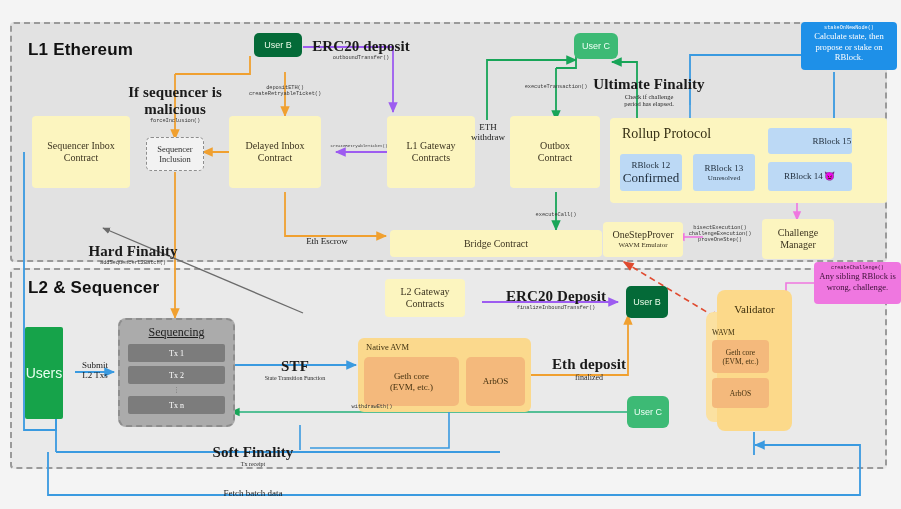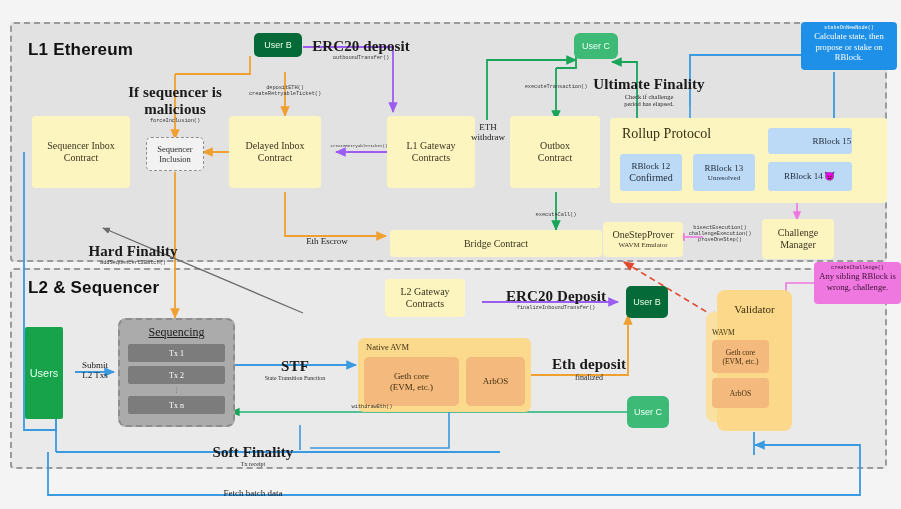--- a/index.html
+++ b/index.html
@@ -12,21 +12,21 @@
 
   .zone-title{position:absolute;font-weight:bold;font-size:17px;color:#111;letter-spacing:.2px;}
   #t-l1{left:28px;top:40px;}
   #t-l2{left:28px;top:278px;}
 
   .box{position:absolute;box-sizing:border-box;display:flex;flex-direction:column;align-items:center;justify-content:center;
        text-align:center;border-radius:4px;font-family:"Liberation Serif",serif;line-height:1.18;}
   .yellow{background:#fcf5bf;color:#3c3420;font-size:10px;}
   .green-dark{background:#046a38;color:#eafbe8;font-size:9px;font-family:"Liberation Sans",sans-serif;border-radius:5px;}
   .green-mid{background:#3dba75;color:#f0fff6;font-size:9px;font-family:"Liberation Sans",sans-serif;border-radius:6px;}
-  .green-flat{background:#16a34a;color:#e9fff1;font-size:11px;font-family:"Liberation Sans",sans-serif;border-radius:2px;}
+  .green-flat{background:#16a34a;color:#e9fff1;font-size:14px;font-family:"Liberation Sans",sans-serif;border-radius:2px;}
   .blue-blk{background:#bcd9f5;color:#23313f;font-size:9px;border-radius:3px;}
 
   .lbl{position:absolute;text-align:center;color:#1a1a1a;font-family:"Liberation Serif",serif;}
   .lbl b{display:block;font-weight:bold;font-size:15px;letter-spacing:.1px;text-align:center;}
   .lbl .code{display:block;font-family:"Liberation Mono",monospace;font-size:5.4px;color:#3a3a3a;letter-spacing:-.1px;}
   .lbl .sub{display:block;font-size:7.5px;color:#2a2a2a;}
   .lbl.plain{font-size:9px;}
 
   .callout{position:absolute;box-sizing:border-box;border-radius:4px;text-align:center;padding:3px 5px;
            font-family:"Liberation Serif",serif;line-height:1.22;}
@@ -217,21 +217,21 @@
     <span>User B</span>
   </div>
   <div class="box green-mid" style="left:574px;top:33px;width:44px;height:26px;">
     <span>User C</span>
   </div>
 
   <div id="rollup">
     <span class="cap">Rollup Protocol</span>
     <div class="box blue-blk" style="left:10px;top:36px;width:62px;height:37px;">
       <span>RBlock 12</span>
-      <span style="font-size:10px">Confirmed</span>
+      <span style="font-size:13px">Confirmed</span>
     </div>
     <div class="box blue-blk" style="left:83px;top:36px;width:62px;height:37px;">
       <span>RBlock 13</span>
       <span style="font-size:7px">Unresolved</span>
     </div>
     <div class="box blue-blk" style="left:158px;top:10px;width:84px;height:26px;padding-left:44px;">
       <span>RBlock 15</span>
     </div>
     <div class="box blue-blk" style="left:158px;top:44px;width:84px;height:29px;flex-direction:row;gap:2px;">
       <span>RBlock 14</span>

